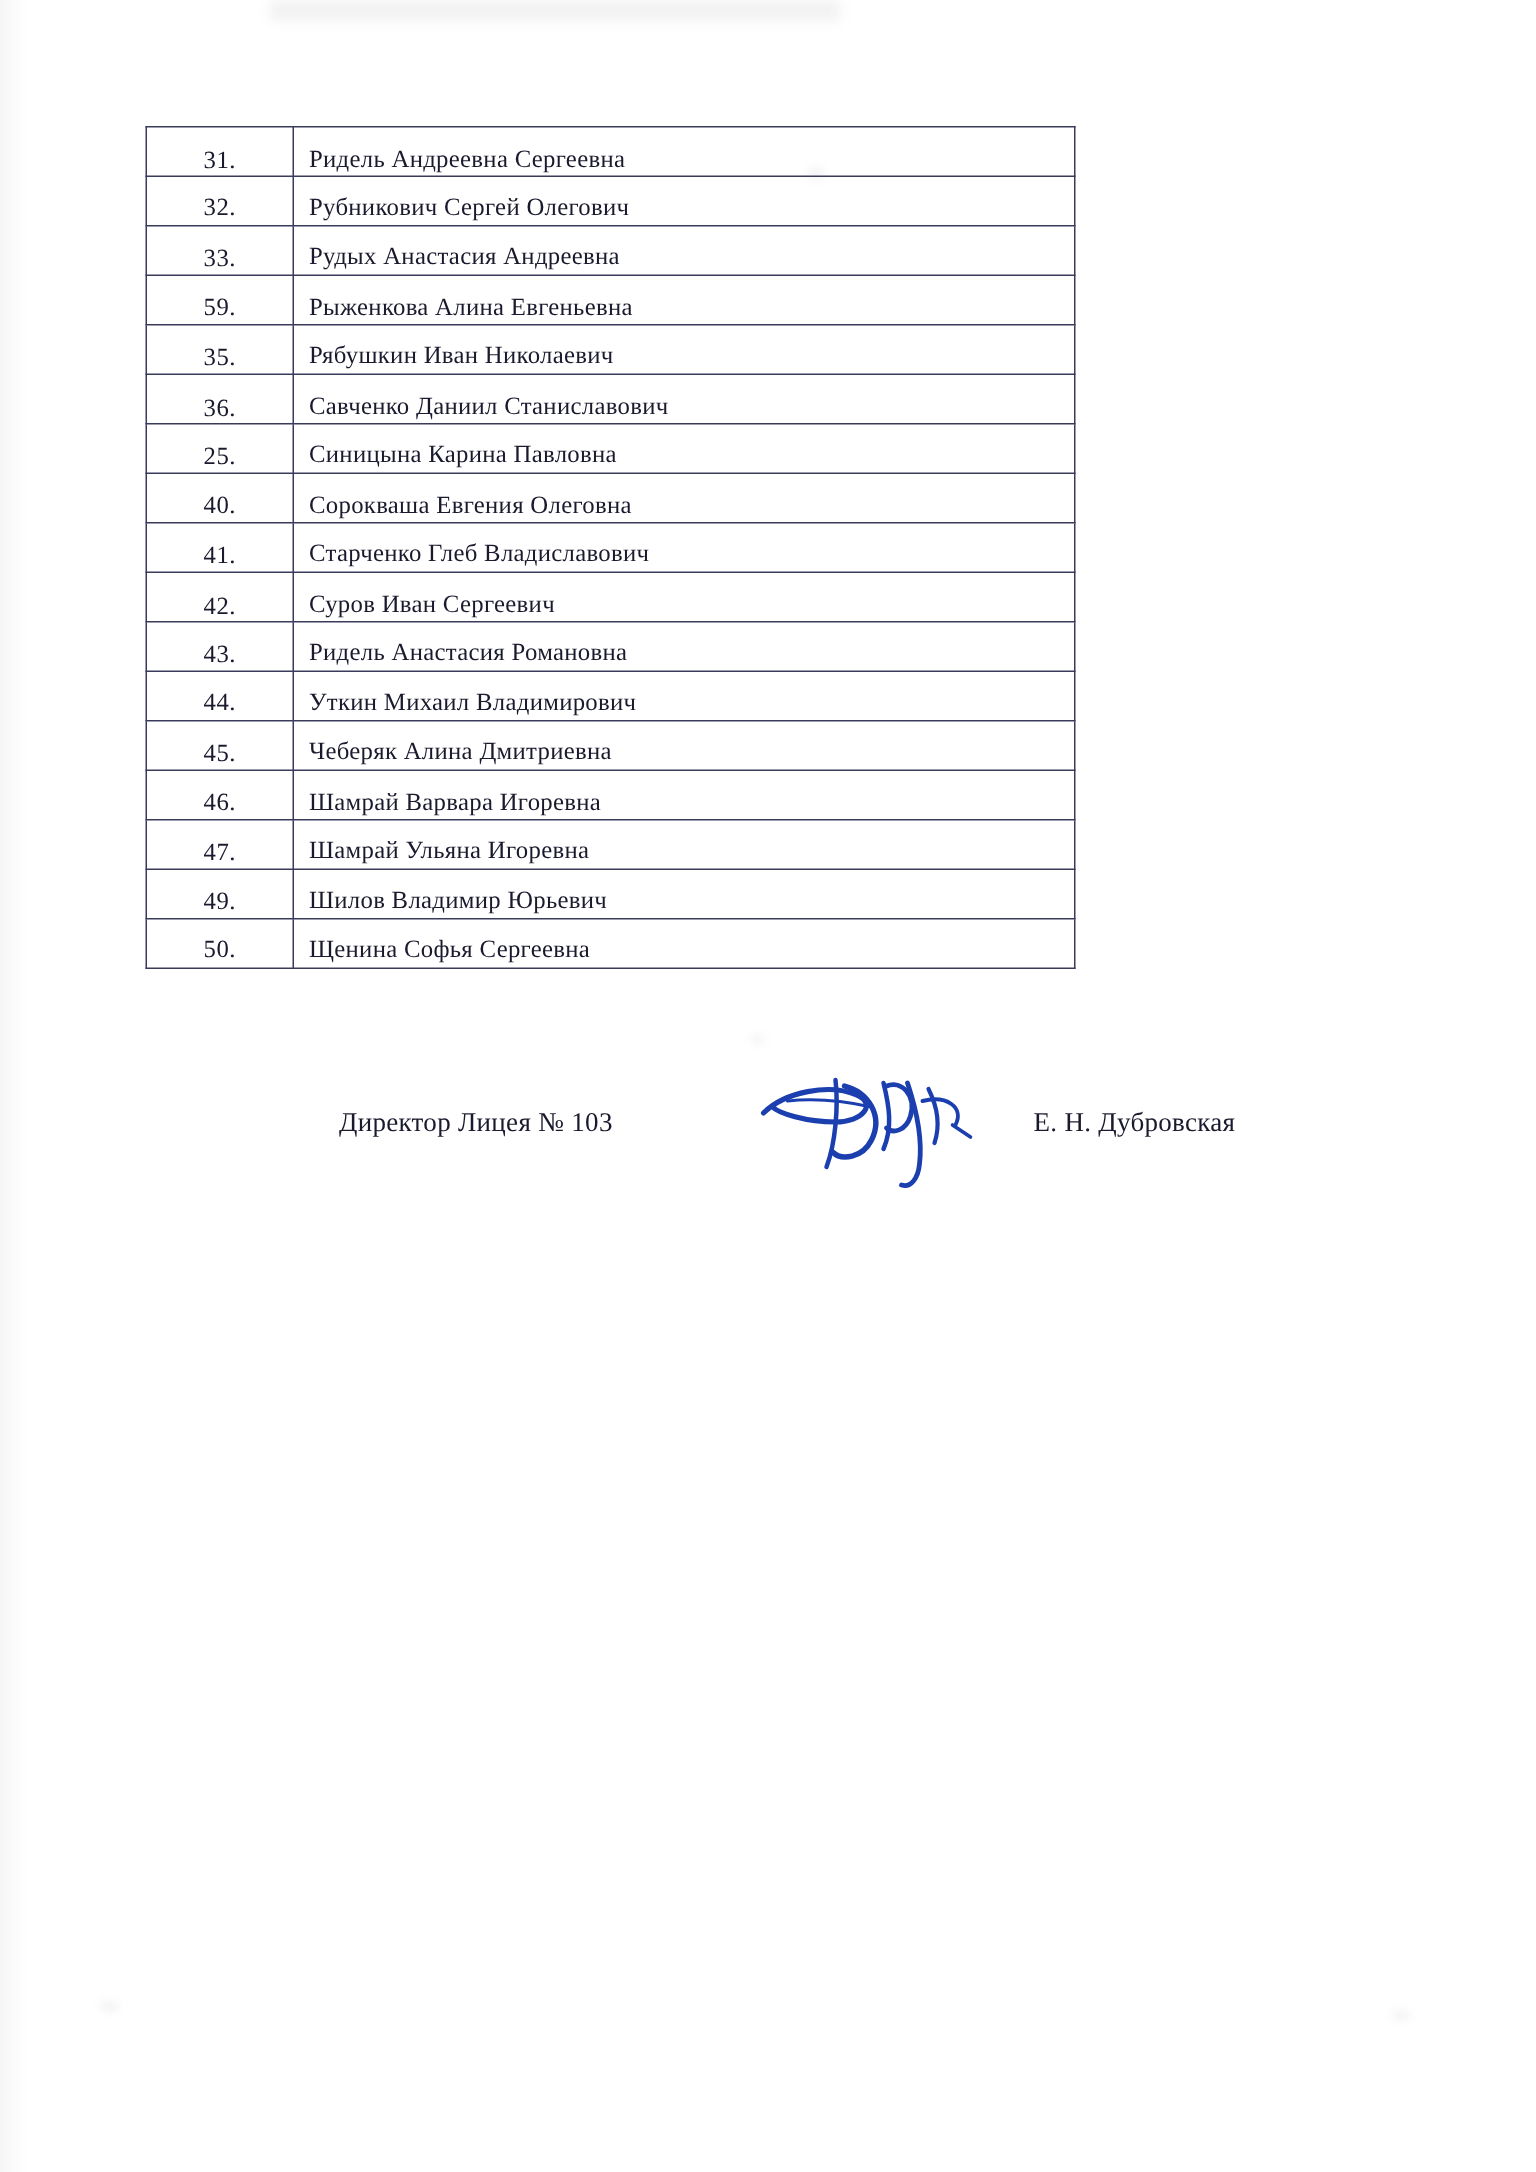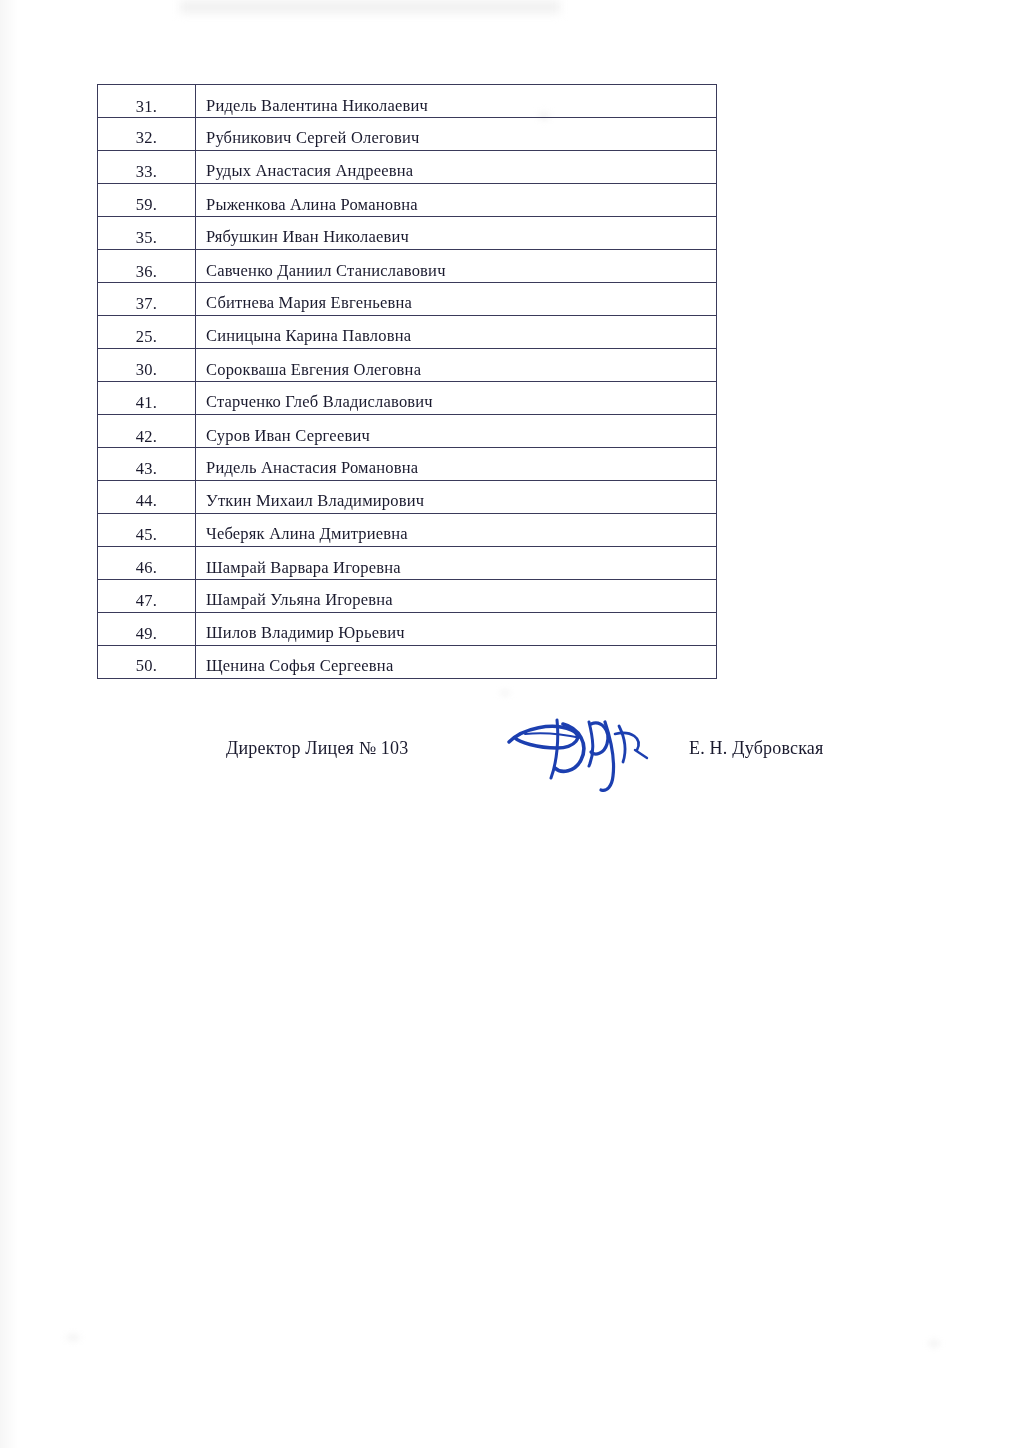--- a/index.html
+++ b/index.html
@@ -132,52 +132,48 @@
   <div class="scan-smudge" style="left:928px; top:1340px; width:12px; height:7px;"></div>
 
   <table class="list-table">
     <colgroup>
       <col class="col-num">
       <col>
     </colgroup>
     <tbody>
       <tr class="jit1">
         <td class="cell-num">31.</td>
-        <td class="cell-name">Ридель Валентина Николаевич</td>
+        <td class="cell-name">Ридель Андреевна Сергеевна</td>
       </tr>
       <tr class="jit2">
         <td class="cell-num">32.</td>
         <td class="cell-name">Рубникович Сергей Олегович</td>
       </tr>
       <tr>
         <td class="cell-num">33.</td>
         <td class="cell-name">Рудых Анастасия Андреевна</td>
       </tr>
       <tr class="jit3">
         <td class="cell-num">59.</td>
-        <td class="cell-name">Рыженкова Алина Романовна</td>
+        <td class="cell-name">Рыженкова Алина Евгеньевна</td>
       </tr>
       <tr>
         <td class="cell-num">35.</td>
         <td class="cell-name">Рябушкин Иван Николаевич</td>
       </tr>
       <tr class="jit1">
         <td class="cell-num">36.</td>
         <td class="cell-name">Савченко Даниил Станиславович</td>
       </tr>
       <tr>
-        <td class="cell-num">37.</td>
-        <td class="cell-name">Сбитнева Мария Евгеньевна</td>
-      </tr>
-      <tr>
         <td class="cell-num">25.</td>
         <td class="cell-name">Синицына Карина Павловна</td>
       </tr>
       <tr class="jit3">
-        <td class="cell-num">30.</td>
+        <td class="cell-num">40.</td>
         <td class="cell-name">Сорокваша Евгения Олеговна</td>
       </tr>
       <tr>
         <td class="cell-num">41.</td>
         <td class="cell-name">Старченко Глеб Владиславович</td>
       </tr>
       <tr class="jit1">
         <td class="cell-num">42.</td>
         <td class="cell-name">Суров Иван Сергеевич</td>
       </tr>

